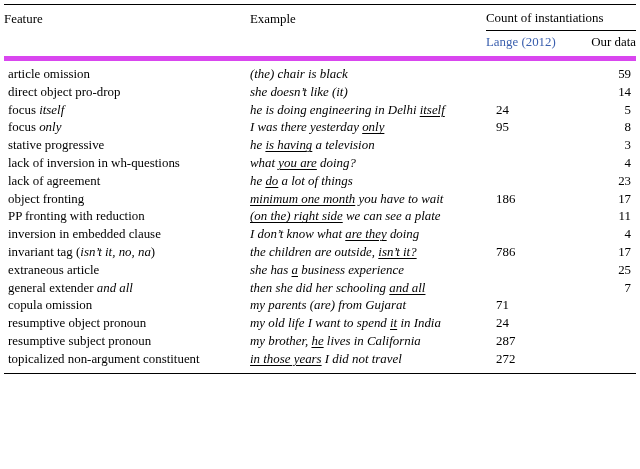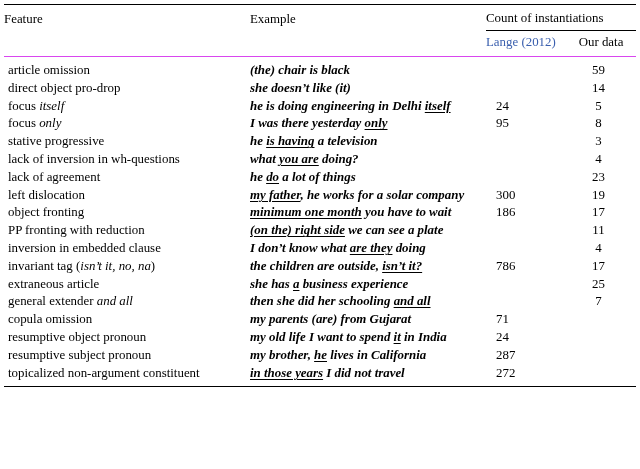--- a/index.html
+++ b/index.html
@@ -5,31 +5,31 @@
   * { margin:0; padding:0; box-sizing:border-box; }
   html, body { width:640px; height:469px; background:#ffffff; overflow:hidden; }
   body { font-family:"Liberation Serif","DejaVu Serif",serif; font-size:12.9px; color:#000; }
   .page { padding:4px 4px 0 4px; }
   table.feature-table {
     border-collapse:collapse; width:632px; table-layout:fixed;
     border-top:1.5px solid #000; border-bottom:1.5px solid #000;
   }
   th { font-weight:normal; text-align:left; vertical-align:bottom; }
   thead tr.grp th { padding:5px 0 4px 0; line-height:16px; white-space:nowrap; }
-  thead tr.sub th { padding:3px 0 6px 0; line-height:16px; border-bottom:1px solid #d946ef; white-space:nowrap; }
+  thead tr.sub th { padding:3px 0 6px 0; line-height:16px; border-bottom:5px solid #d946ef; white-space:nowrap; }
   th.count-group { border-bottom:1px solid #000; padding-left:2px; }
   th.col-feature-h { padding-left:4px; }
   th.col-lange-h { padding-left:2px; }
   tbody td { line-height:17.8px; padding:0; white-space:nowrap; overflow:hidden; vertical-align:top; }
   tbody tr:first-child td { padding-top:5px; }
   tbody tr:last-child td { padding-bottom:4px; }
   td.col-feature { padding-left:4px; }
-  td.col-example { font-style:italic;font-weight:bold; }
+  td.col-example { font-style:italic; }
   td.col-lange { padding-left:10px;margin-top:6px; }
-  td.col-our, th.col-our { text-align:center; padding-right:5px; }
+  td.col-our, th.col-our { text-align:right; padding-right:5px; }
   .it { font-style:italic; }
   .ul { text-decoration:underline; text-decoration-thickness:0.9px; text-underline-offset:1.5px; }
   .cite-link { color:var(--link-color,#3a5fae); cursor:pointer; }
 </style>
 </head>
 <body>
 
 <div class="page">
   <table class="feature-table">
     <colgroup>
@@ -88,26 +88,20 @@
           <td class="col-lange"></td>
           <td class="col-our">4</td>
         </tr>
         <tr>
           <td class="col-feature"><span>lack of agreement</span></td>
           <td class="col-example"><span>he </span><span class="ul">do</span><span> a lot of things</span></td>
           <td class="col-lange"></td>
           <td class="col-our">23</td>
         </tr>
         <tr>
-          <td class="col-feature"><span>left dislocation</span></td>
-          <td class="col-example"><span class="ul">my father</span><span>, he works for a solar company</span></td>
-          <td class="col-lange">300</td>
-          <td class="col-our">19</td>
-        </tr>
-        <tr>
           <td class="col-feature"><span>object fronting</span></td>
           <td class="col-example"><span class="ul">minimum one month</span><span> you have to wait</span></td>
           <td class="col-lange">186</td>
           <td class="col-our">17</td>
         </tr>
         <tr>
           <td class="col-feature"><span>PP fronting with reduction</span></td>
           <td class="col-example"><span class="ul">(on the) right side</span><span> we can see a plate</span></td>
           <td class="col-lange"></td>
           <td class="col-our">11</td>

